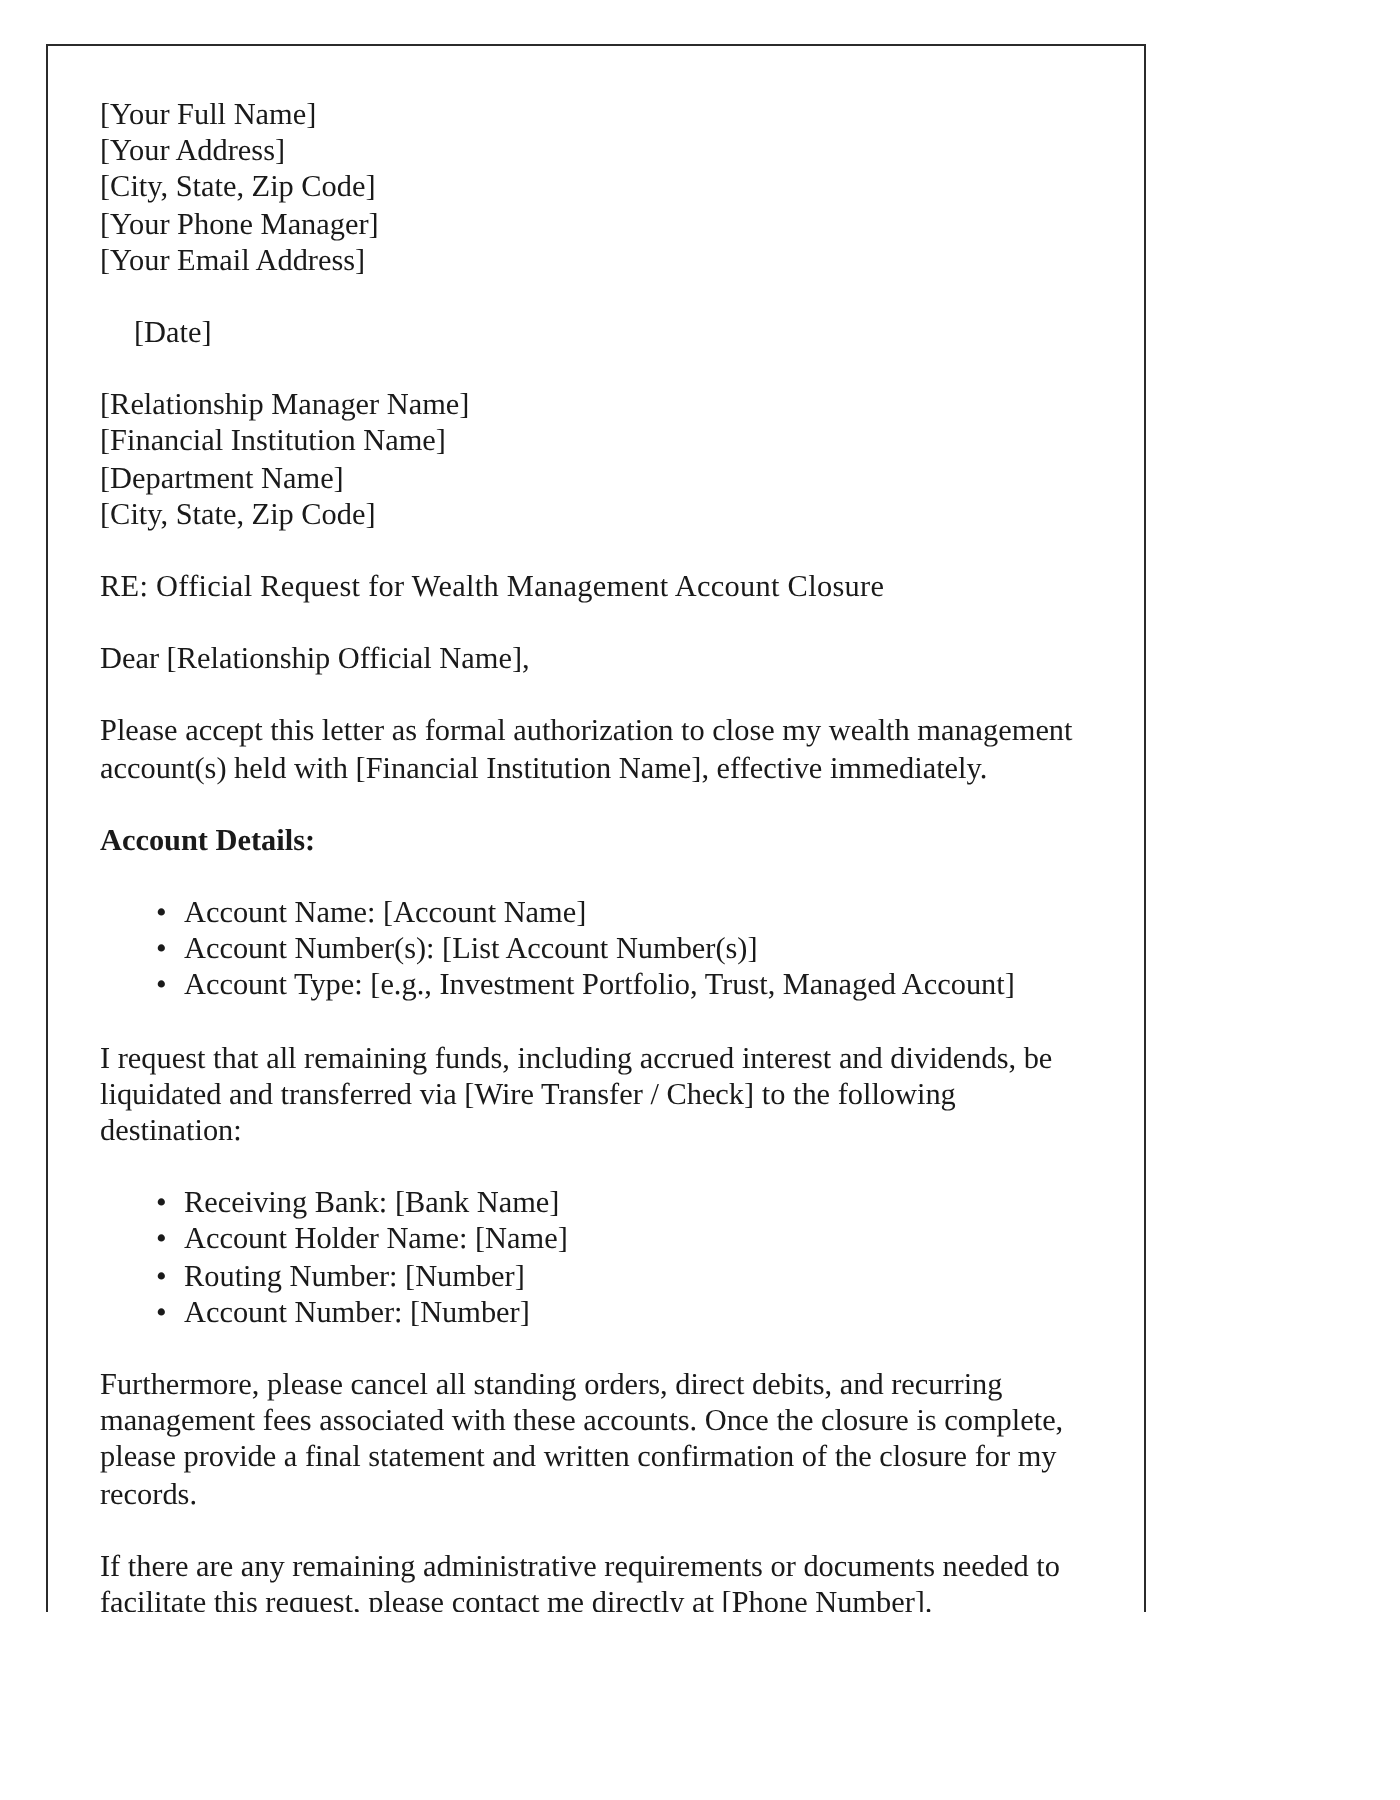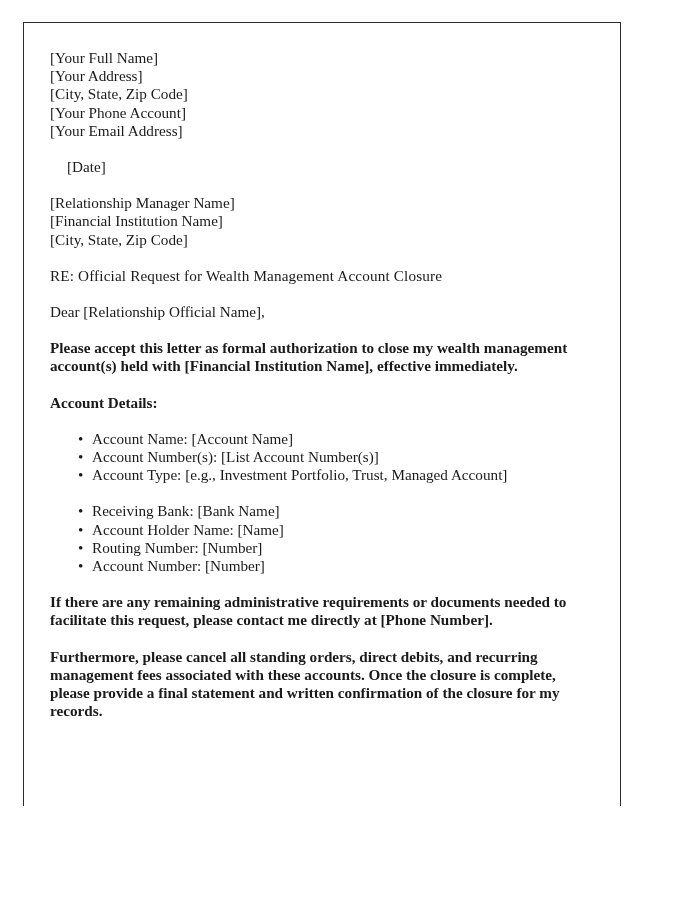--- a/index.html
+++ b/index.html
@@ -11,21 +11,21 @@
     width: 700px;
     height: 900px;
     overflow: hidden;
     font-family: "Liberation Serif", "DejaVu Serif", serif;
     color: #1a1a1a;
   }
   .page-sheet {
     position: absolute;
     left: 23px;
     top: 22px;
-    width: 598px;
+    width: 550px;
     height: 784px;
     box-sizing: border-box;
     border-left: 1.5px solid #2b2b2b;
     border-right: 1.5px solid #2b2b2b;
     border-top: 1.5px solid #2b2b2b;
     border-bottom: none;
     background: #ffffff;
     overflow: hidden;
   }
   .page-body {
@@ -52,21 +52,20 @@
   }
   .salutation {
     display: block;
     margin: 0 0 18px 0;
   }
   .para {
     display: block;
     margin: 0 0 18px 0;
     text-align: left;
     max-width: 586px;
-    font-weight: bold;
   }
   .section-heading {
     display: block;
     font-weight: bold;
     margin: 0 0 18px 0;
   }
   ul.bullets {
     margin: 0 0 18px 0;
     padding: 0 0 0 42px;
     list-style: none;
@@ -85,52 +84,54 @@
 </head>
 <body>
 
 <div class="page-sheet">
   <div class="page-body">
 
     <div class="addr-block">
       <span class="addr-line">[Your Full Name]</span>
       <span class="addr-line">[Your Address]</span>
       <span class="addr-line">[City, State, Zip Code]</span>
-      <span class="addr-line">[Your Phone Account]</span>
+      <span class="addr-line">[Your Phone Manager]</span>
       <span class="addr-line">[Your Email Address]</span>
     </div>
 
     <span class="single-line">[Date]</span>
 
     <div class="addr-block">
       <span class="addr-line">[Relationship Manager Name]</span>
       <span class="addr-line">[Financial Institution Name]</span>
+      <span class="addr-line">[Department Name]</span>
       <span class="addr-line">[City, State, Zip Code]</span>
     </div>
 
     <span class="subject-line">RE: Official Request for Wealth Management Account Closure</span>
 
     <span class="salutation">Dear [Relationship Official Name],</span>
 
     <span class="para">Please accept this letter as formal authorization to close my wealth management account(s) held with [Financial Institution Name], effective immediately.</span>
 
     <span class="section-heading">Account Details:</span>
 
     <ul class="bullets">
       <li><span class="bullet-dot">•</span><span>Account Name: [Account Name]</span></li>
       <li><span class="bullet-dot">•</span><span>Account Number(s): [List Account Number(s)]</span></li>
       <li><span class="bullet-dot">•</span><span>Account Type: [e.g., Investment Portfolio, Trust, Managed Account]</span></li>
     </ul>
 
+    <span class="para">I request that all remaining funds, including accrued interest and dividends, be liquidated and transferred via [Wire Transfer / Check] to the following destination:</span>
 
     <ul class="bullets">
       <li><span class="bullet-dot">•</span><span>Receiving Bank: [Bank Name]</span></li>
       <li><span class="bullet-dot">•</span><span>Account Holder Name: [Name]</span></li>
       <li><span class="bullet-dot">•</span><span>Routing Number: [Number]</span></li>
       <li><span class="bullet-dot">•</span><span>Account Number: [Number]</span></li>
     </ul>
 
+    <span class="para">Furthermore, please cancel all standing orders, direct debits, and recurring management fees associated with these accounts. Once the closure is complete, please provide a final statement and written confirmation of the closure for my records.</span>
+
     <span class="para">If there are any remaining administrative requirements or documents needed to facilitate this request, please contact me directly at [Phone Number].</span>
-
-    <span class="para">Furthermore, please cancel all standing orders, direct debits, and recurring management fees associated with these accounts. Once the closure is complete, please provide a final statement and written confirmation of the closure for my records.</span>
 
   </div>
 </div>
 
 </body></html>

